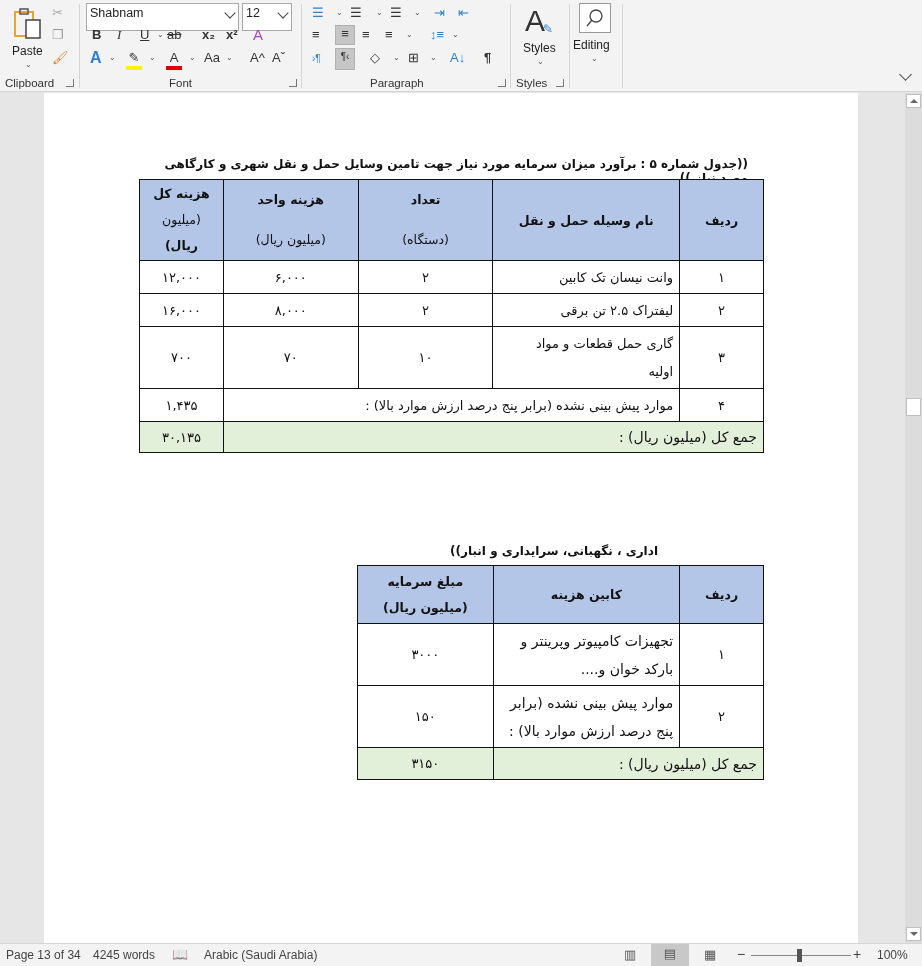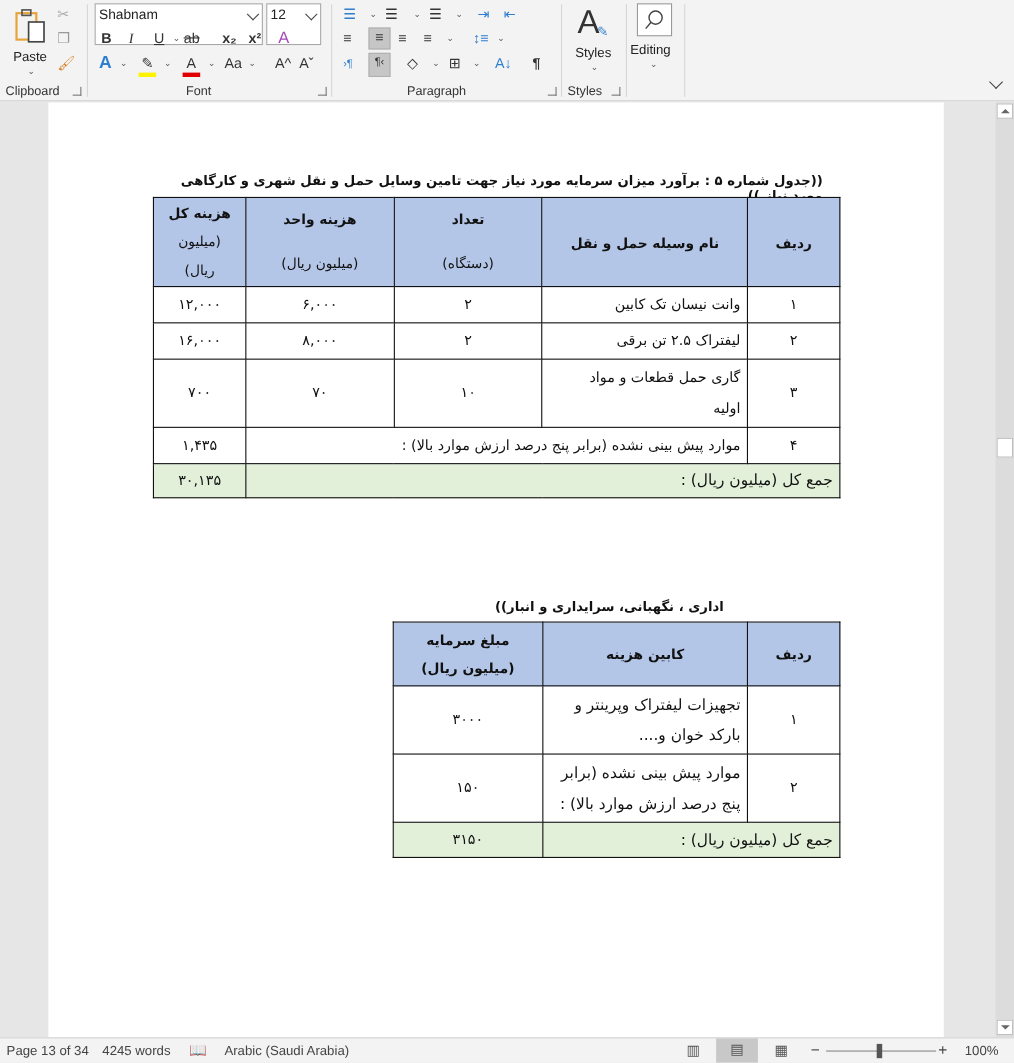--- a/index.html
+++ b/index.html
@@ -4,21 +4,21 @@
 <style>
   * { box-sizing: border-box; margin: 0; padding: 0; }
   html, body { width: 922px; height: 966px; overflow: hidden; background: #e6e6e6; font-family: "Liberation Sans", sans-serif; }
   .ribbon { position: absolute; left: 0; top: 0; width: 922px; height: 92px; background: #f3f3f3; border-bottom: 1px solid #d5d5d5; }
   .group { position: absolute; top: 0; height: 92px; }
   .group-label { position: absolute; bottom: 3px; font-size: 11.5px; color: #333; }
   .launcher { position: absolute; bottom: 5px; width: 8px; height: 8px; border-right: 1px solid #777; border-bottom: 1px solid #777; }
   .sep { position: absolute; top: 4px; width: 1px; height: 84px; background: #d6d6d6; }
   .ico { position: absolute; font-size: 13px; color: #333; line-height: 16px; text-align: center; }
   .dd { position: absolute; font-size: 8px; color: #555; }
-  .combo { position: absolute; height: 38px; background: #fff; border: 1px solid #a8a8a8; font-size: 12.5px; line-height: 19px; padding-left: 3px; color: #222; }
+  .combo { position: absolute; height: 28px; background: #fff; border: 1px solid #a8a8a8; font-size: 12.5px; line-height: 19px; padding-left: 3px; color: #222; }
   .combo .chev { position: absolute; right: 4px; top: 5px; width: 8px; height: 8px; border-right: 1.3px solid #444; border-bottom: 1.3px solid #444; transform: rotate(45deg); }
   .pressed { background: #c6c6c6; border: 1px solid #b0b0b0; }
   .doc-area { position: absolute; left: 0; top: 93px; width: 905px; height: 850px; background: #e6e6e6; overflow: hidden; }
   .page { position: absolute; left: 44px; top: 0; width: 814px; height: 850px; background: #fff; }
   .vscroll { position: absolute; left: 905px; top: 93px; width: 17px; height: 850px; background: #dcdcdc; }
   .sbtn { position: absolute; left: 1px; width: 15px; height: 14px; background: #fff; border: 1px solid #bfbfbf; }
   .sbtn .tri-up { position: absolute; left: 3px; top: 4px; border-left: 4px solid transparent; border-right: 4px solid transparent; border-bottom: 4px solid #666; }
   .sbtn .tri-dn { position: absolute; left: 3px; top: 4px; border-left: 4px solid transparent; border-right: 4px solid transparent; border-top: 4px solid #666; }
   .thumb { position: absolute; left: 1px; width: 15px; height: 18px; background: #fff; border: 1px solid #bfbfbf; }
   .statusbar { position: absolute; left: 0; top: 943px; width: 922px; height: 23px; background: #f3f3f3; border-top: 1px solid #d5d5d5; font-size: 12px; color: #444; }
@@ -140,21 +140,21 @@
 
     <div class="caption" style="left:96px;top:64px;width:608px;">((جدول شماره ۵ : برآورد میزان سرمایه مورد نیاز جهت تامین وسایل حمل و نقل شهری و کارگاهی مورد نیاز ))</div>
 
     <table class="t" style="left:95px;top:86px;width:625px;">
       <tbody>
           <tr class="hdr" style="height:81px">
         <td style="width:84px"><span>ردیف</span></td>
         <td style="width:187px"><span>نام وسیله حمل و نقل</span></td>
         <td style="width:135px;line-height:40px"><span>تعداد</span><br><span style="font-weight:normal">(دستگاه)</span></td>
         <td style="width:135px;line-height:40px"><span>هزینه واحد</span><br><span style="font-weight:normal">(میلیون ریال)</span></td>
-        <td style="width:84px;line-height:26px"><span>هزینه کل</span><br><span style="font-weight:normal">(میلیون</span><br><span style="font-weight:normal">ریال)</span></td>
+        <td style="width:84px;line-height:26px"><span>هزینه کل</span><br><span style="font-weight:normal">(میلیون</span><br><span style="font-weight:bold">ریال)</span></td>
       </tr>
       <tr style="height:33px">
         <td>۱</td>
         <td class="r">وانت نیسان تک کابین</td>
         <td>۲</td>
         <td>۶,۰۰۰</td>
         <td>۱۲,۰۰۰</td>
       </tr>
       <tr style="height:33px">
         <td>۲</td>
@@ -186,21 +186,21 @@
 
     <table class="t" style="left:313px;top:472px;width:407px;">
       <tbody>
           <tr class="hdr" style="height:58px">
         <td style="width:84px">ردیف</td>
         <td style="width:187px">کابین هزینه</td>
         <td style="width:136px;line-height:26px"><span>مبلغ سرمایه</span><br><span>(میلیون ریال)</span></td>
       </tr>
       <tr style="height:62px">
         <td>۱</td>
-        <td class="r" style="line-height:28px;font-size:14px"><span>تجهیزات  لیفتراک  وپرینتر  و</span><br><span>بارکد خوان و....</span></td>
+        <td class="r" style="line-height:28px;font-size:14px"><span>تجهیزات  کامپیوتر  وپرینتر  و</span><br><span>بارکد خوان و....</span></td>
         <td>۳۰۰۰</td>
       </tr>
       <tr style="height:62px">
         <td>۲</td>
         <td class="r" style="line-height:28px;font-size:14px"><span>موارد  پیش  بینی  نشده  (برابر</span><br><span>پنج درصد ارزش موارد بالا) :</span></td>
         <td>۱۵۰</td>
       </tr>
       <tr class="tot" style="height:32px">
         <td class="r" colspan="2" style="font-size:14px">جمع کل (میلیون ریال) :</td>
         <td>۳۱۵۰</td>

